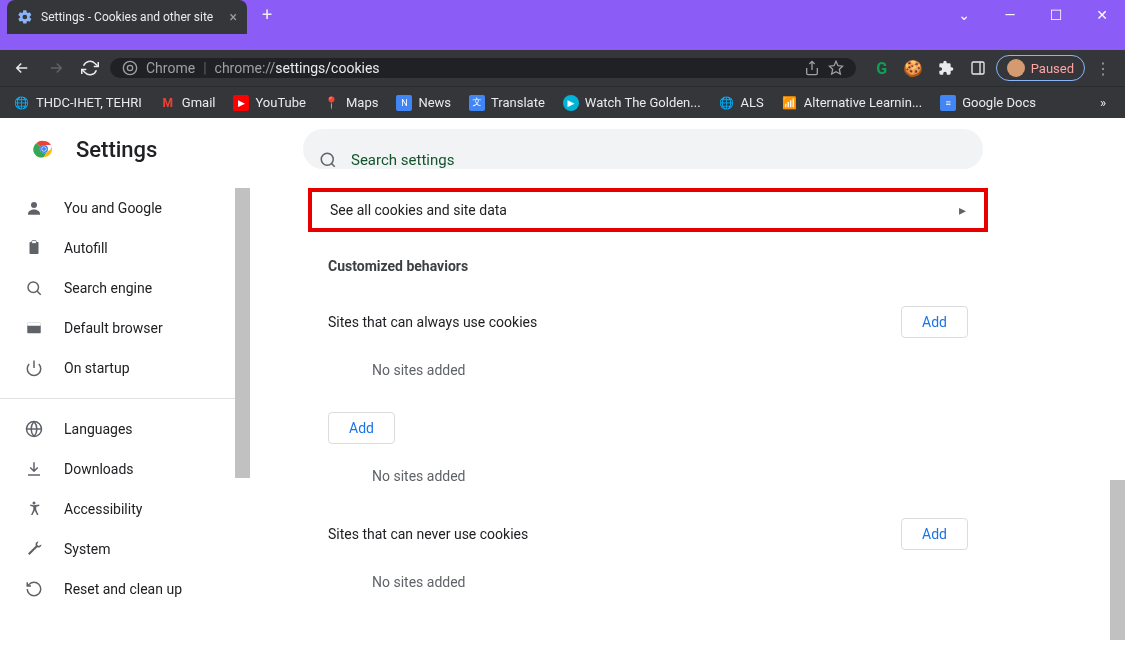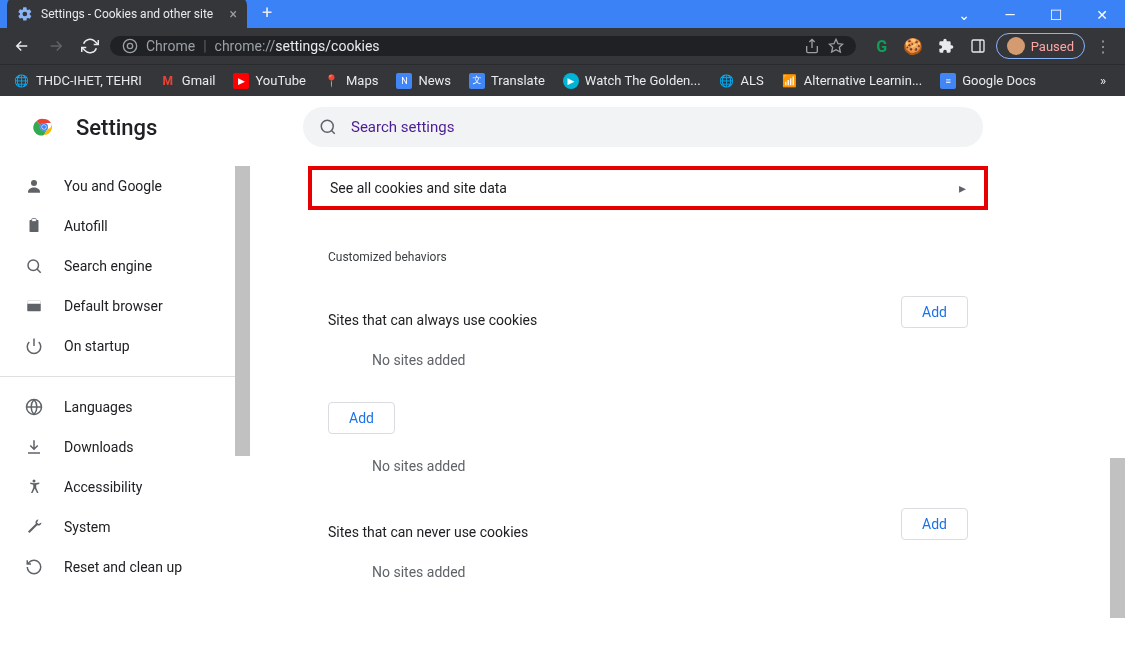--- a/index.html
+++ b/index.html
@@ -1,55 +1,55 @@
 <!DOCTYPE html>
 <html><head>
 <meta charset="utf-8">
 <style>
 *{box-sizing:border-box;margin:0;padding:0;font-family:"Segoe UI",Roboto,Arial,sans-serif}
 body{width:1125px;height:661px;overflow:hidden;background:#fff}
-.titlebar{height:28px;background:#3b82f6;display:flex;align-items:center;color:#ccc;position:relative}
+.titlebar{height:50px;background:#8b5cf6;display:flex;align-items:flex-start;color:#ccc;position:relative}
 .tab{height:34px;background:#35363a;border-radius:8px 8px 0 0;display:flex;align-items:center;padding:0 10px;margin-left:7px;font-size:12px;color:#e8eaed;gap:8px;width:240px}
 .tab-title{white-space:nowrap;overflow:hidden;text-overflow:ellipsis;flex:1}
 .tab-close{font-size:14px;color:#9aa0a6}
 .newtab{width:28px;height:28px;display:flex;align-items:center;justify-content:center;color:#e8eaed;margin-left:6px;font-size:18px;margin-bottom:3px}
 .wincontrols{position:absolute;right:0;top:0;display:flex;height:30px}
 .wincontrols div{width:46px;display:flex;align-items:center;justify-content:center;color:#fff;font-size:14px}
 .addrbar{height:36px;background:#35363a;display:flex;align-items:center;padding:0 8px;gap:6px}
 .iconbtn{width:28px;height:28px;display:flex;align-items:center;justify-content:center;color:#9aa0a6;border-radius:50%}
 .omni{flex:1;height:20px;background:#202124;border-radius:14px;display:flex;align-items:center;padding:0 12px;color:#9aa0a6;font-size:14px;gap:8px}
 .omni .urlpart{color:#e8eaed}
 .extarea{display:flex;align-items:center;gap:4px;padding-left:6px}
 .ext-pill{display:flex;align-items:center;gap:6px;border:1px solid #8ab4f8;border-radius:14px;height:26px;padding:0 10px;color:#fca5a5;font-size:13px}
 .avatar{width:18px;height:18px;border-radius:50%;background:#d49b71}
 .bmbar{height:32px;background:#35363a;border-top:1px solid #2a2b2e;display:flex;align-items:center;padding:0 8px;gap:6px;color:#e8eaed;font-size:13px}
 .bm{display:flex;align-items:center;gap:6px;padding:0 6px;height:26px;white-space:nowrap}
 .bm .bi{width:16px;height:16px;display:flex;align-items:center;justify-content:center;font-size:12px}
 .content{display:flex;height:calc(661px - 41px - 36px - 32px);position:relative}
 .topbar{position:absolute;top:0;left:0;right:0;height:62px;display:flex;align-items:center;padding-left:32px;background:#fff;z-index:2}
 .topbar .chrome-logo{width:24px;height:24px;margin-right:20px}
 .topbar h1{font-size:22px;font-weight:500;color:#202124}
-.searchwrap{margin-left:auto;margin-right:142px;width:680px;height:40px;background:#f1f3f4;border-radius:20px;display:flex;align-items:center;padding:0 16px;color:#4c1d95;font-size:15px;gap:14px}
+.searchwrap{margin-left:auto;margin-right:142px;width:680px;height:40px;background:#f1f3f4;border-radius:20px;display:flex;align-items:flex-end;padding:0 16px;color:#14532d;font-size:15px;gap:14px}
 .below{display:flex;width:100%;padding-top:62px;height:100%}
 .sidebar{width:250px;padding-top:8px;position:relative;border-right:0}
 .side-scroll{position:absolute;right:0;top:8px;width:15px;height:100%;}
 .side-thumb{background:#c1c1c1;width:15px;height:290px;border-radius:0;position:absolute;top:0}
 .svitem{height:40px;display:flex;align-items:center;padding-left:24px;gap:20px;font-size:14px;color:#202124;border-radius:0 20px 20px 0;margin-right:22px;cursor:pointer}
 .svitem.active{background:#e8f0fe;color:#1a73e8}
 .svitem .ic{width:20px;color:#5f6368;display:flex;justify-content:center}
 .svitem.active .ic{color:#1a73e8}
 .divider{height:1px;background:#e0e0e0;margin:10px 0}
 .main{flex:1;overflow:auto;position:relative}
 .main-scroll{position:absolute;right:0;top:0;width:15px;height:100%}
 .main-thumb{background:#c1c1c1;width:15px;height:160px;position:absolute;top:300px}
 .panel{width:680px;margin:8px 0 0 58px}
 .linkrow{border:4px solid #e60000;height:44px;display:flex;align-items:center;padding:0 18px;font-size:14px;color:#202124;justify-content:space-between;cursor:pointer;background:#fff}
-.sect-title{font-size:12px;color:#3c4043;font-weight:400;padding:40px 20px 8px 20px}
+.sect-title{font-size:14px;color:#3c4043;font-weight:700;padding:26px 20px 8px 20px}
 .subsect{padding:24px 20px 0 20px}
-.subhead{display:flex;align-items:flex-end;justify-content:space-between}
+.subhead{display:flex;align-items:center;justify-content:space-between}
 .subhead span{font-size:14px;color:#202124}
 .addbtn{border:1px solid #dadce0;background:#fff;color:#1a73e8;font-size:14px;padding:7px 20px;border-radius:4px;cursor:pointer}
 .empty{font-size:14px;color:#5f6368;padding:24px 0 10px 44px}
 svg{display:block}
 .gear-icon{width:16px;height:16px}
 </style>
 </head>
 <body>
 
 <div class="titlebar">

